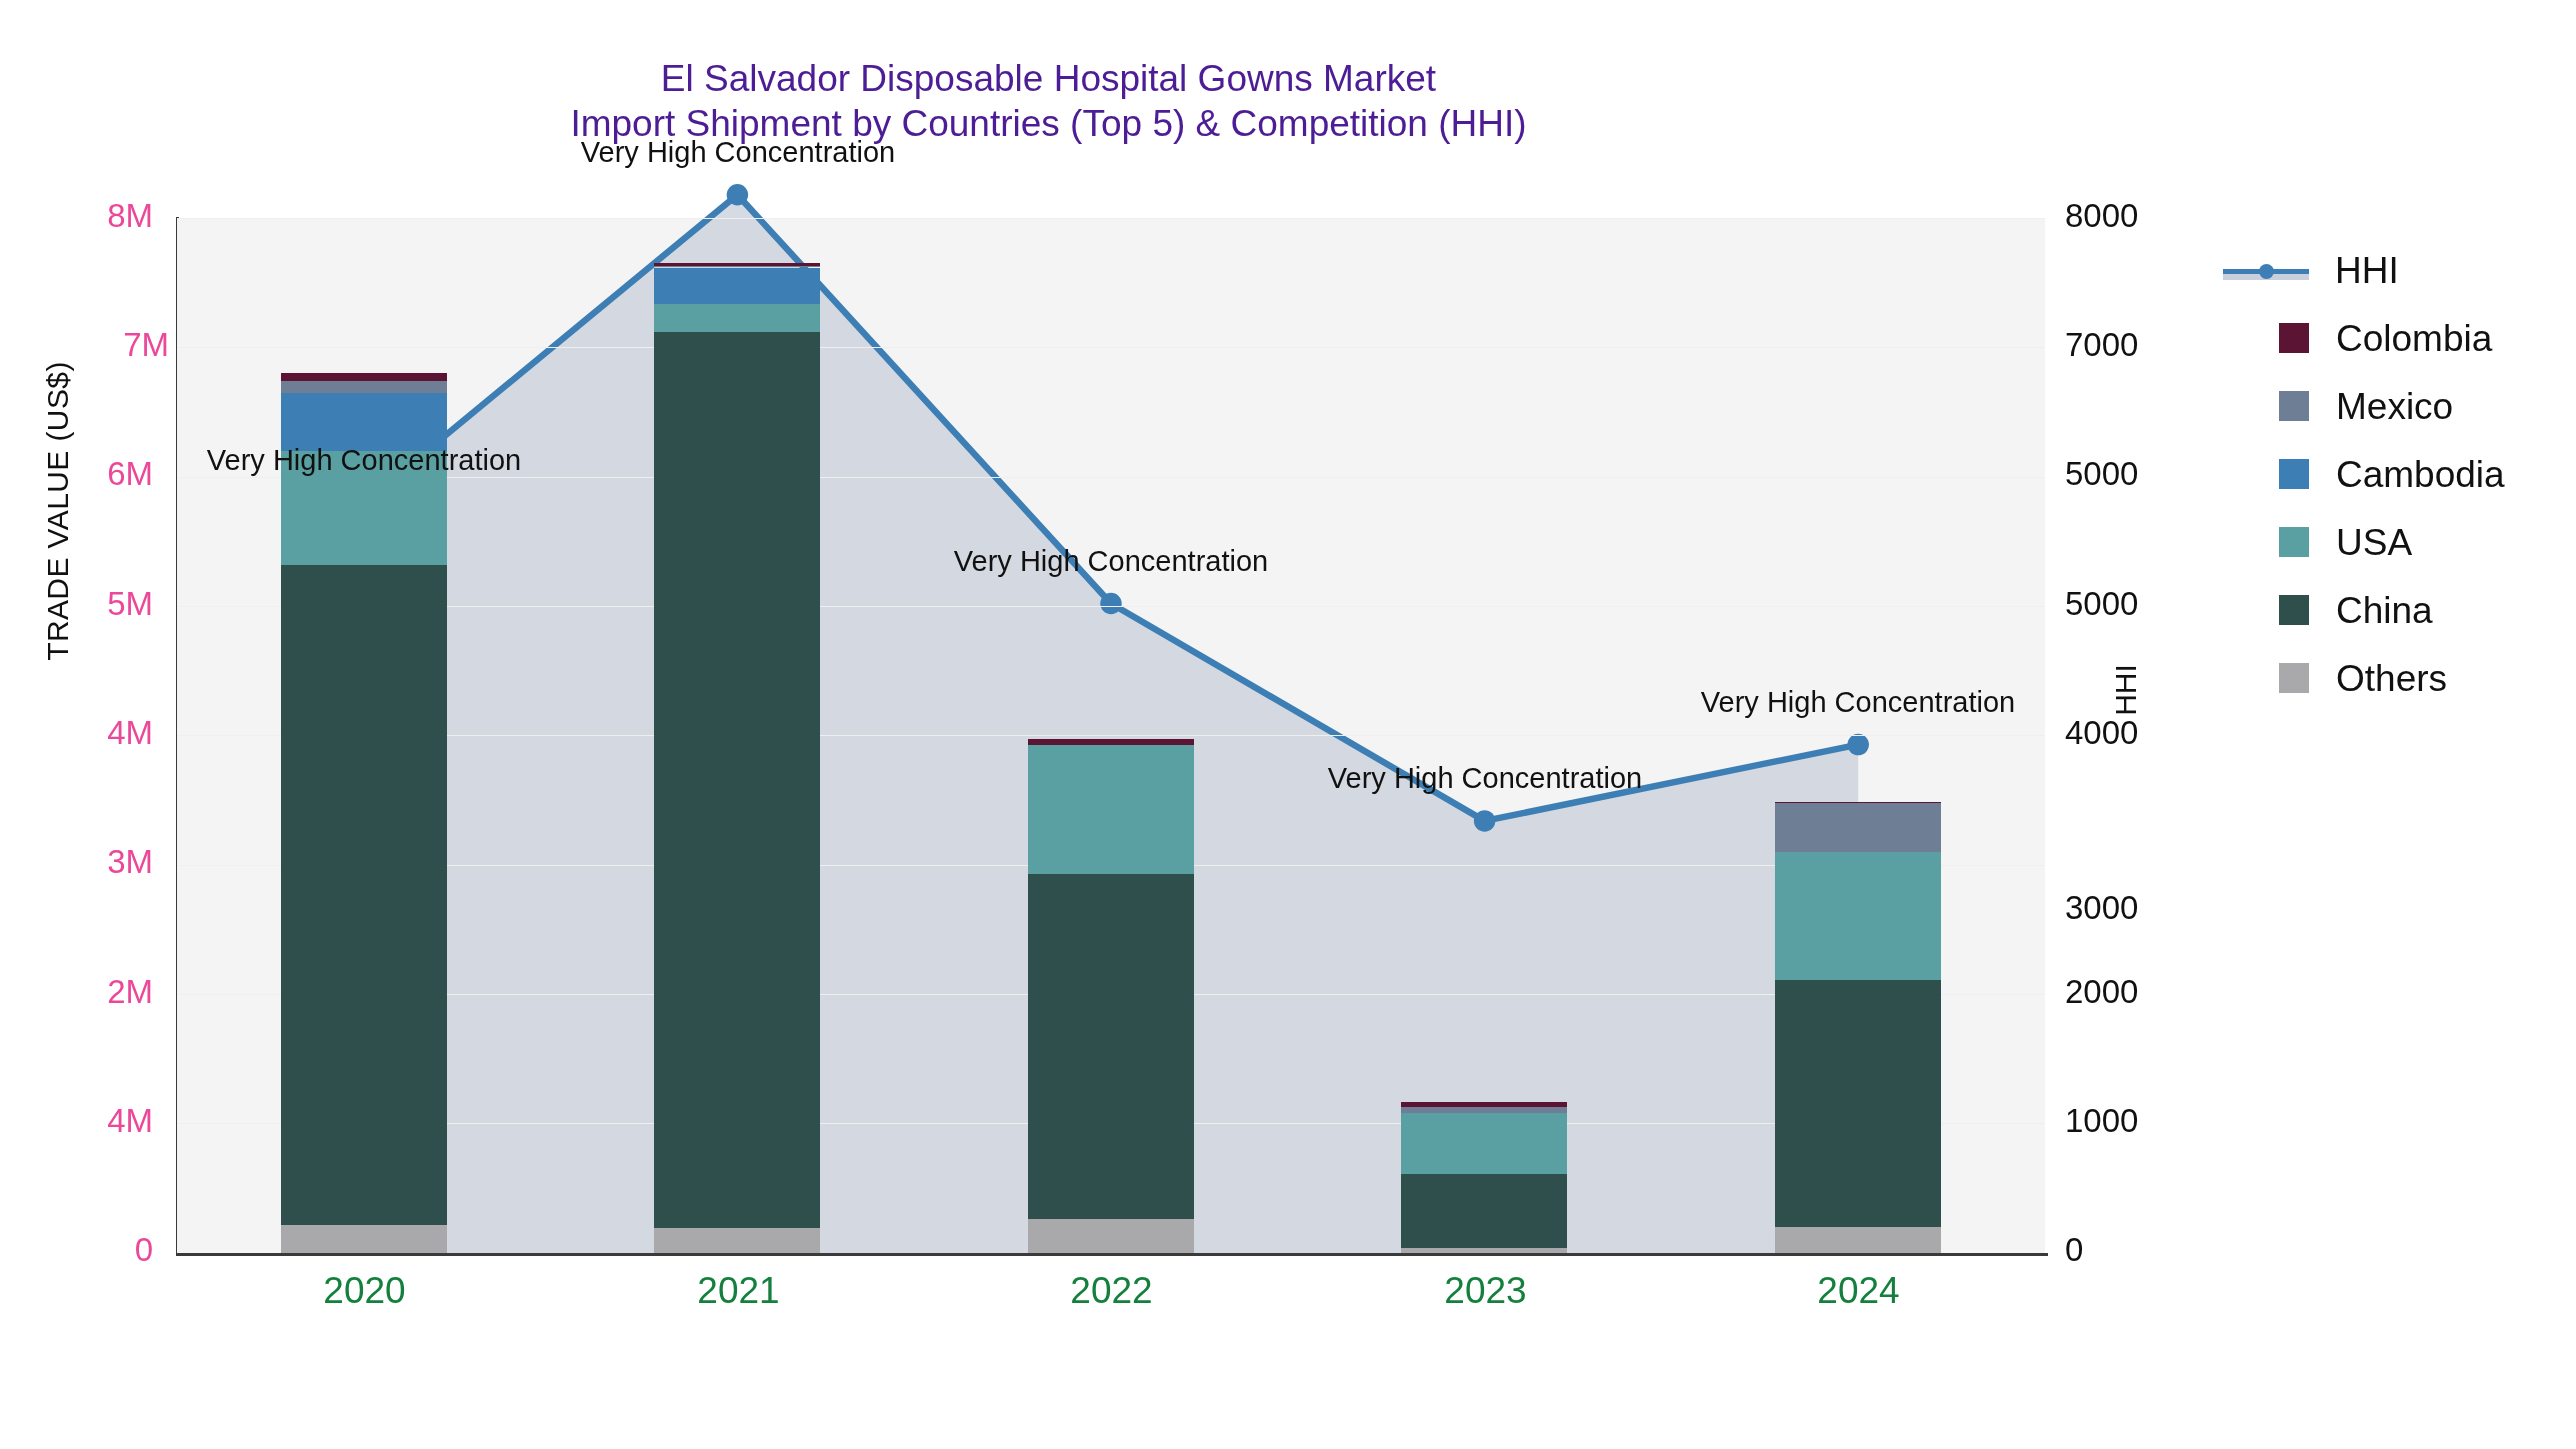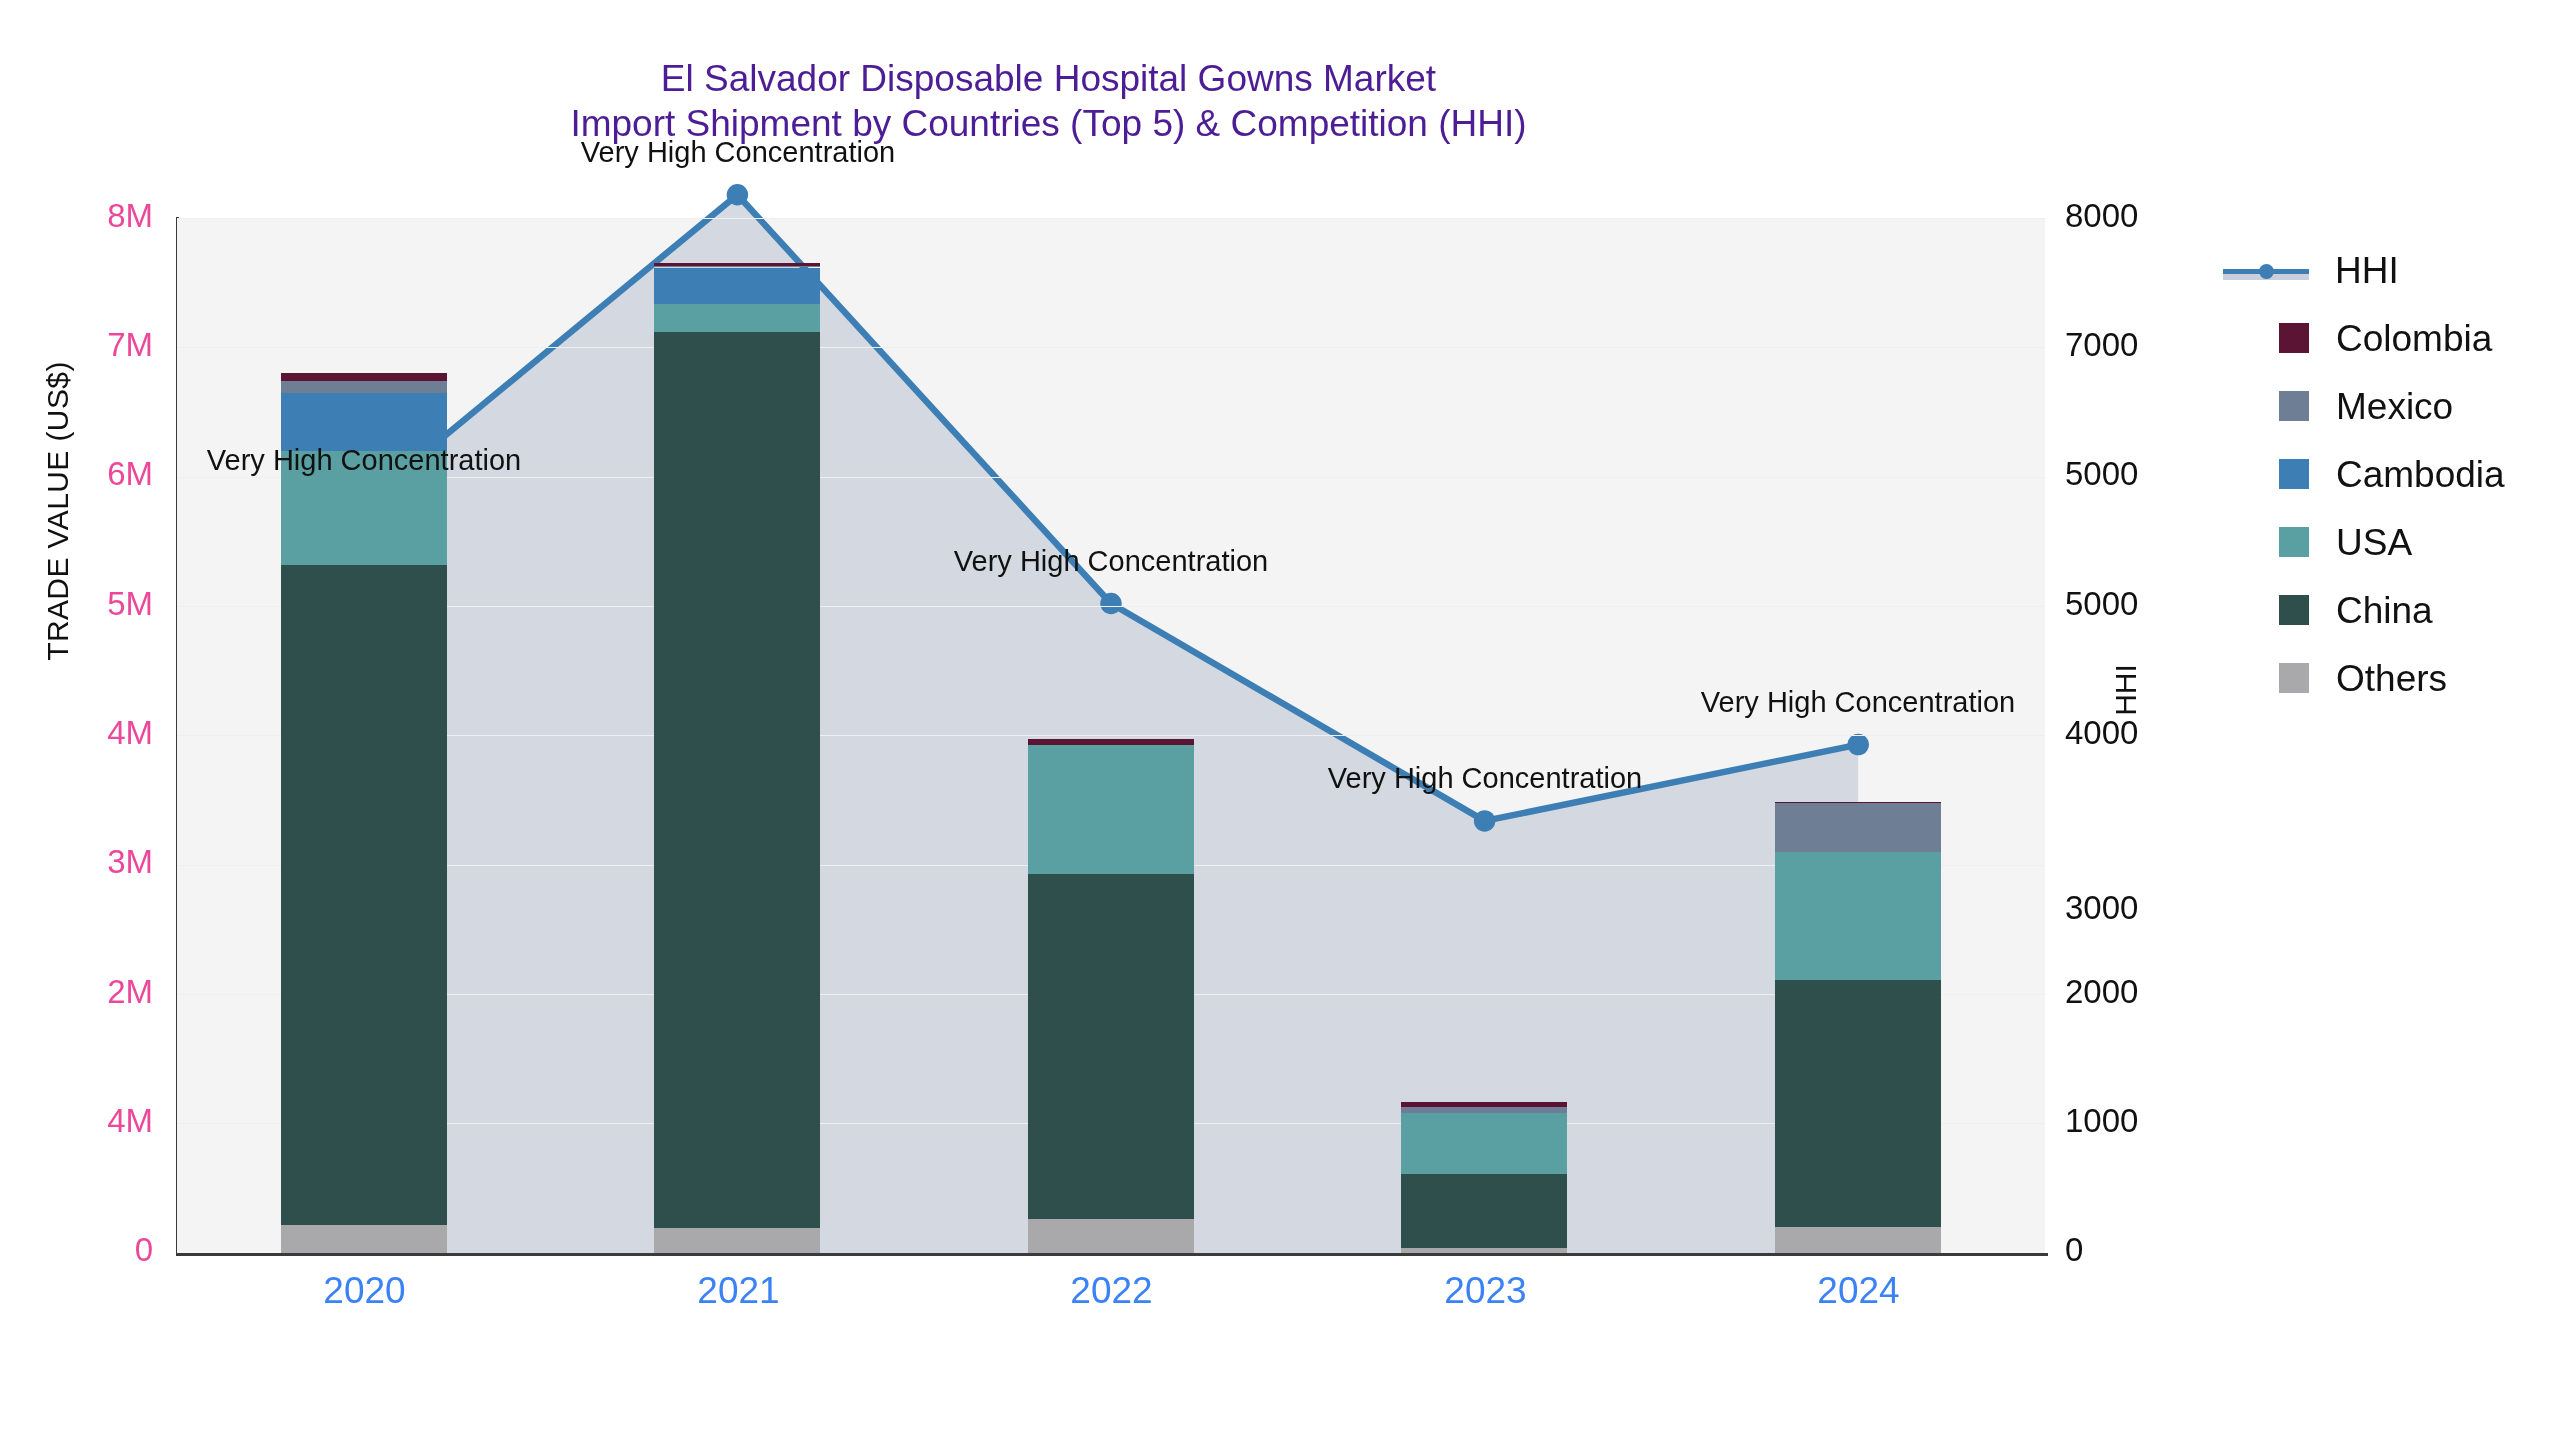--- a/index.html
+++ b/index.html
@@ -58,21 +58,21 @@
   }
   #ylabel-right{
     position:absolute;left:1975px;top:673px;width:301px;
     transform:rotate(-90deg);transform-origin:center center;
     text-align:center;color:#111;font-size:30px;
   }
 
   
   .xtick{
     position:absolute;top:1270px;width:215px;margin-left:-107px;
-    text-align:center;color:#3b82f6;font-size:37px;
+    text-align:center;color:#15803d;font-size:37px;
   }
   #xlabel{
     position:absolute;left:0;top:1463px;width:2218px;
     text-align:center;color:#0f766e;font-size:26px;
   }
 
   
   .bar-stack{position:absolute;bottom:0;}
   .bar-seg{position:absolute;left:0;width:100%;}
 
@@ -234,21 +234,21 @@
 <div class="annot" style="left: 1111px; top: 545px;">Very High Concentration</div>
 <div class="annot" style="left: 1485px; top: 762px;">Very High Concentration</div>
 <div class="annot" style="left: 1858px; top: 686px;">Very High Concentration</div>
 <div class="ytick-left" style="left: 0px; width: 153px; top: 1231px;">0</div>
 <div class="ytick-left" style="left: 0px; width: 153px; top: 1102px;">4M</div>
 <div class="ytick-left" style="left: 0px; width: 153px; top: 973px;">2M</div>
 <div class="ytick-left" style="left: 0px; width: 153px; top: 843px;">3M</div>
 <div class="ytick-left" style="left: 0px; width: 153px; top: 714px;">4M</div>
 <div class="ytick-left" style="left: 0px; width: 153px; top: 585px;">5M</div>
 <div class="ytick-left" style="left: 0px; width: 153px; top: 455px;">6M</div>
-<div class="ytick-left" style="left: 0px; width: 153px; top: 326px;">7M</div>
+<div class="ytick-left" style="left: 0px; width: 153px; top: 326px; padding-left: 16px;">7M</div>
 <div class="ytick-left" style="left: 0px; width: 153px; top: 197px;">8M</div>
 <div class="ytick-right" style="top: 1231px;">0</div>
 <div class="ytick-right" style="top: 1102px;">1000</div>
 <div class="ytick-right" style="top: 973px;">2000</div>
 <div class="ytick-right" style="top: 889px;">3000</div>
 <div class="ytick-right" style="top: 714px;">4000</div>
 <div class="ytick-right" style="top: 585px;">5000</div>
 <div class="ytick-right" style="top: 455px;">5000</div>
 <div class="ytick-right" style="top: 326px;">7000</div>
 <div class="ytick-right" style="top: 197px;">8000</div>

